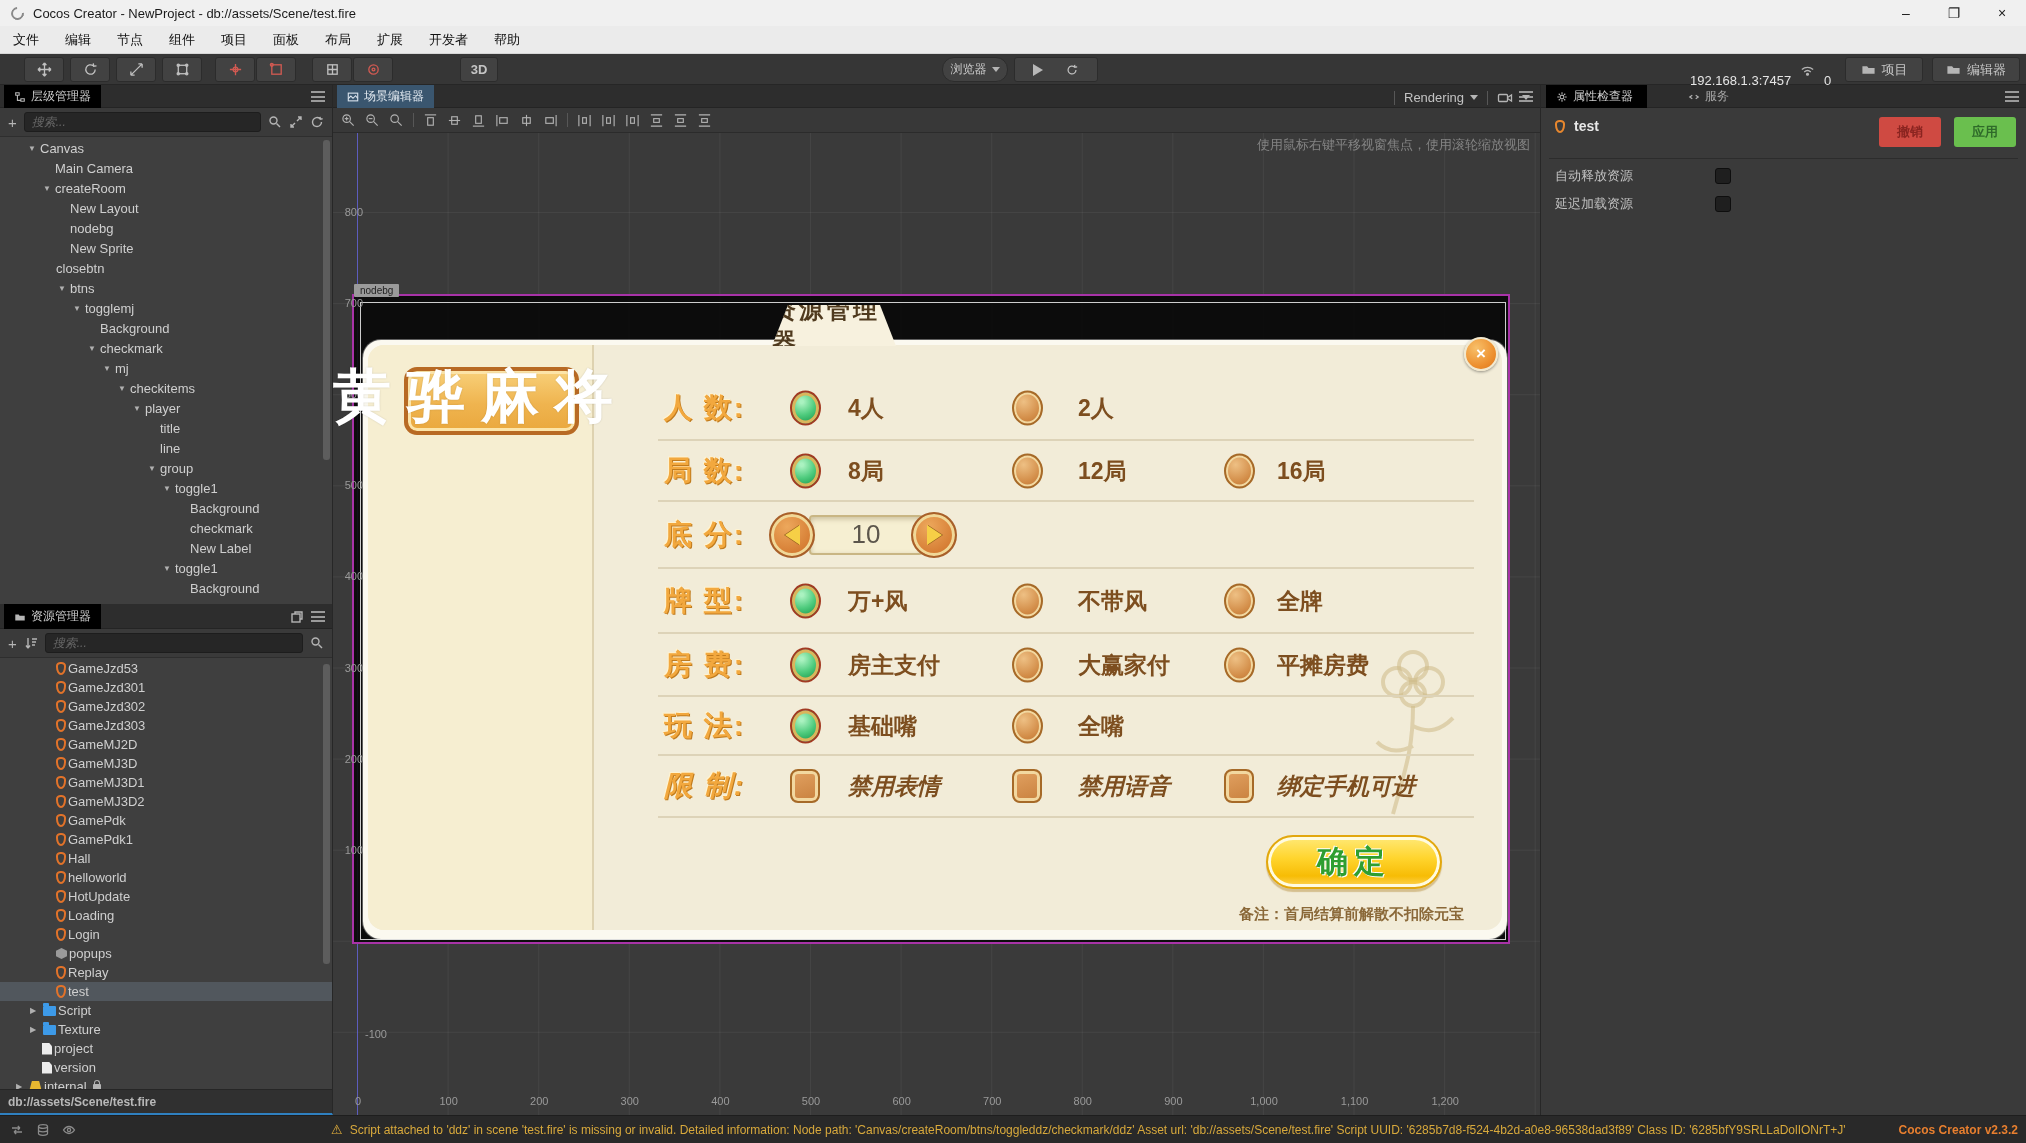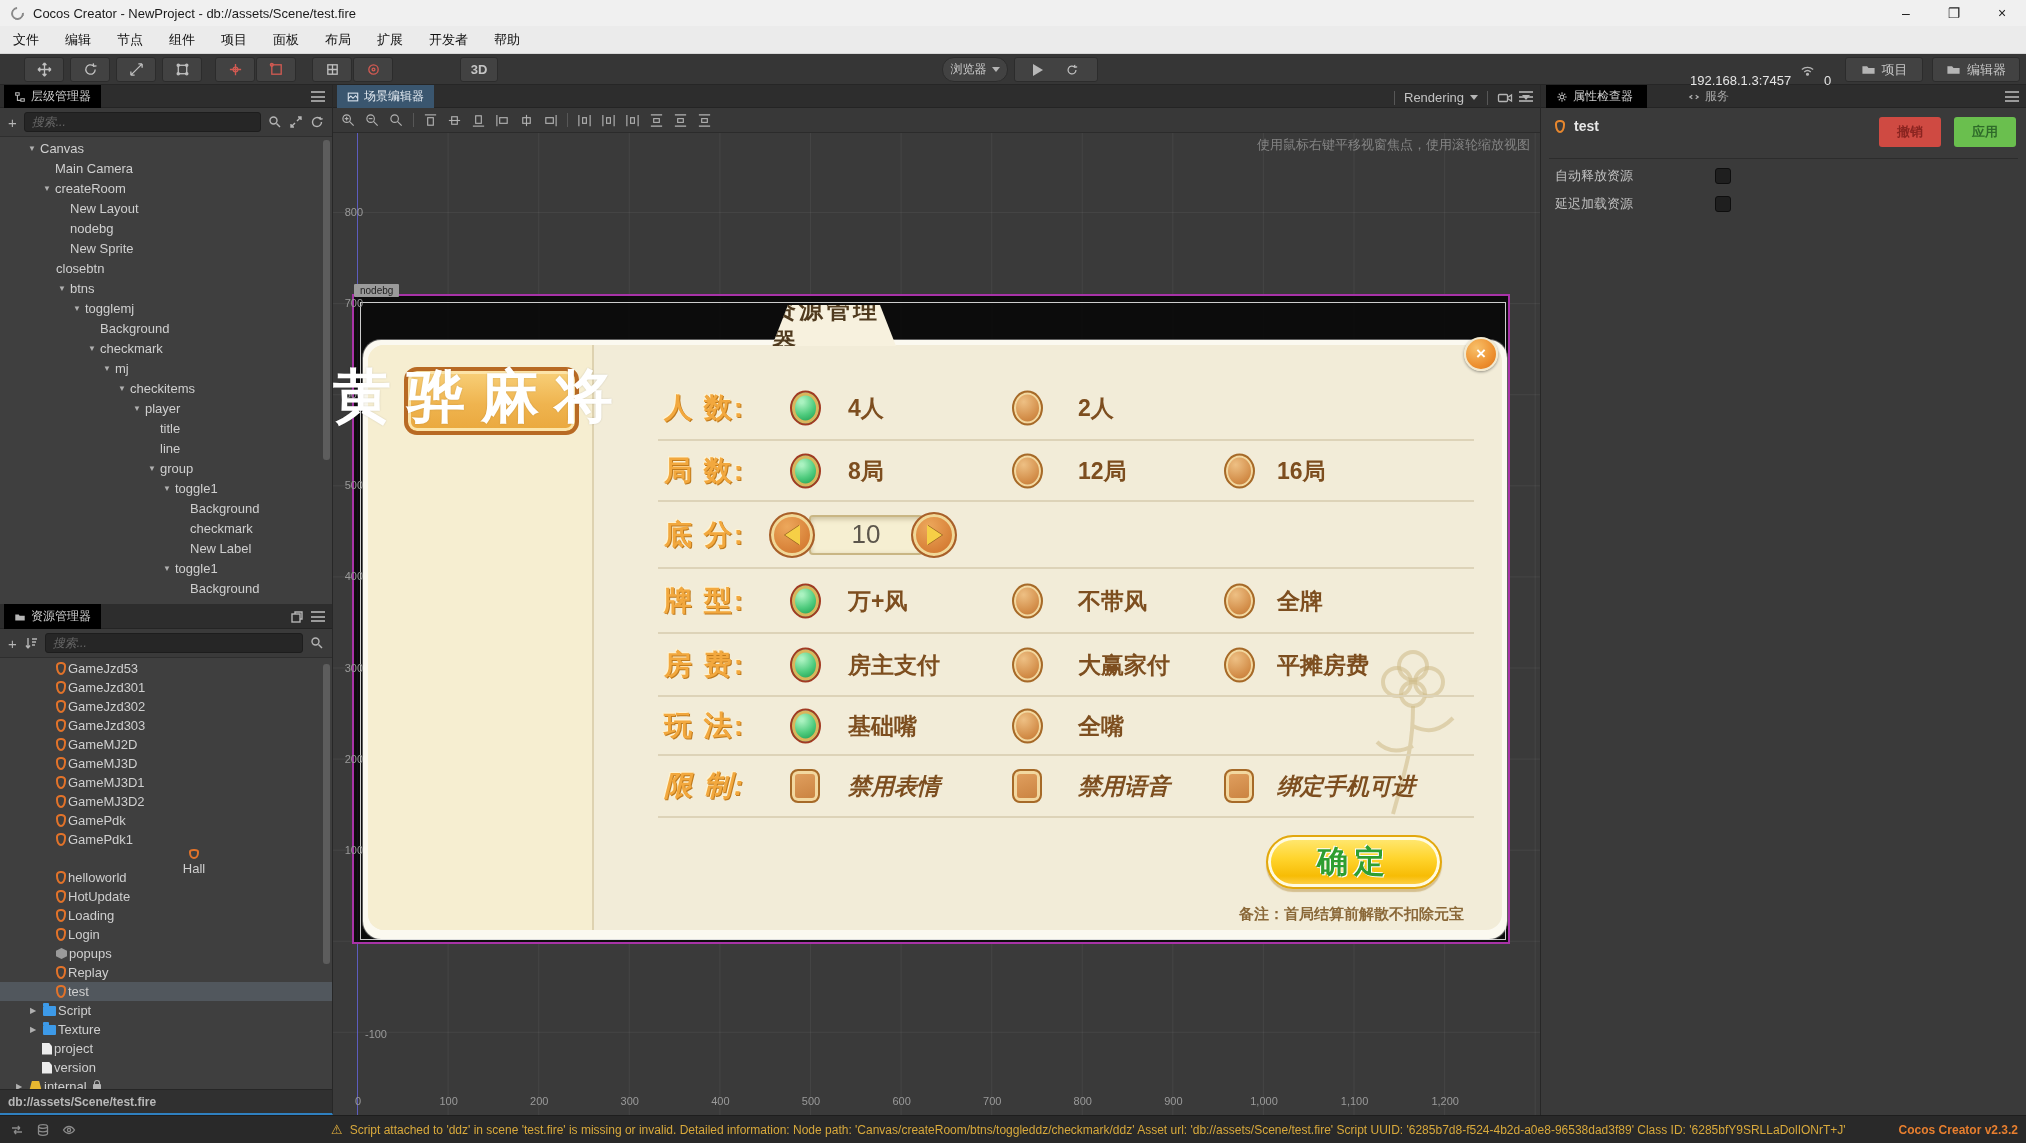--- a/index.html
+++ b/index.html
@@ -412,21 +412,21 @@
           <span>GameMJ3D2</span>
         </div>
         <div class="asset-row" style="padding-left: 56px;">
           <span class="ic-scene"></span>
           <span>GamePdk</span>
         </div>
         <div class="asset-row" style="padding-left: 56px;">
           <span class="ic-scene"></span>
           <span>GamePdk1</span>
         </div>
-        <div class="asset-row" style="padding-left: 56px; flex-direction: column;">
+        <div class="asset-row" style="padding-left: 56px;">
           <span class="ic-scene"></span>
           <span>Hall</span>
         </div>
         <div class="asset-row" style="padding-left: 56px;">
           <span class="ic-scene"></span>
           <span>helloworld</span>
         </div>
         <div class="asset-row" style="padding-left: 56px;">
           <span class="ic-scene"></span>
           <span>HotUpdate</span>

